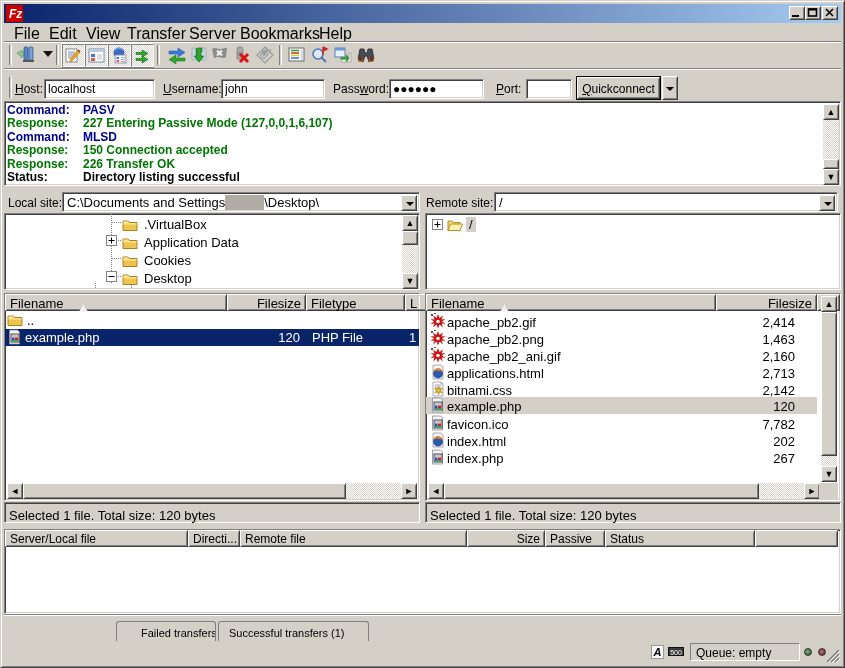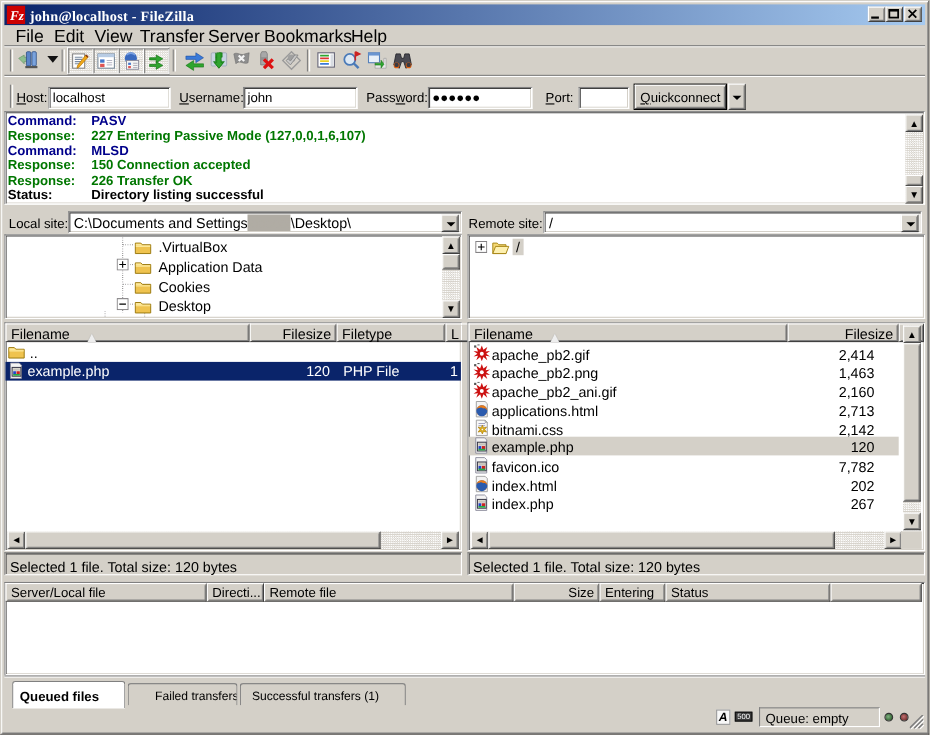--- a/index.html
+++ b/index.html
@@ -7,21 +7,21 @@
 body { font-family:"Liberation Sans", sans-serif; font-size:11px; background:#D4D0C8; position:relative; -webkit-font-smoothing:antialiased; }
 .win { position:absolute; left:0; top:0; width:845px; height:668px; background:#D4D0C8;
   border:1px solid; border-color:#D4D0C8 #404040 #404040 #D4D0C8;
   box-shadow: inset 1px 1px 0 #fff, inset -1px -1px 0 #808080; }
 .sunken { border:1px solid; border-color:#808080 #fff #fff #808080; box-shadow: inset 1px 1px 0 #404040, inset -1px -1px 0 #D4D0C8; }
 .sunken2 { border:1px solid; border-color:#808080 #fff #fff #808080; }
 .raised { border:1px solid; border-color:#fff #404040 #404040 #fff; box-shadow: inset 1px 1px 0 #D4D0C8, inset -1px -1px 0 #808080; }
 .field { background:#fff; border:1px solid; border-color:#808080 #fff #fff #808080; box-shadow: inset 1px 1px 0 #404040, inset -1px -1px 0 #D4D0C8; }
 
 .title { position:absolute; left:4px; top:4px; width:837px; height:19px;
-  background:linear-gradient(to right,#0A246A,#A6CAF0); color:#fff; font-weight:bold; font-size:12px;font-family:Liberation Serif, serif; }
+  background:linear-gradient(to right,#0A246A,#A6CAF0); color:#fff; font-weight:bold; font-size:12px; }
 .title .icon { position:absolute; left:2px; top:1px; width:17px; height:17px; }
 .title .txt { position:absolute; left:23px; top:3px; letter-spacing:0.2px; font-size:13px; }
 .tbtn { position:absolute; top:2px; width:16px; height:14px; background:#D4D0C8;
   border:1px solid; border-color:#fff #404040 #404040 #fff; box-shadow: inset 1px 1px 0 #D4D0C8, inset -1px -1px 0 #808080; }
 
 .menu { position:absolute; left:4px; top:23px; width:837px; height:18px; background:#D4D0C8; font-size:16px; color:#000; }
 .menu span { position:absolute; top:2px; }
 
 .toolbar { position:absolute; left:4px; top:41px; width:837px; height:27px; background:#D4D0C8; border-top:1px solid #808080; box-shadow: inset 0 1px 0 #fff; }
 
@@ -115,21 +115,20 @@
   <path d="M3.5 7 L15.5 7 L13 13.5 L1 13.5 Z" fill="#fdf0b0" stroke="#a88818" stroke-width="0.9"></path>
 </g>
 </defs>
 </svg>
 <div class="win"></div>
 <div class="title">
   <svg class="icon" width="17" height="17">
       <rect x="0" y="0" width="17" height="17" fill="#CC0000"></rect>
       <text x="3" y="13" fill="#fff" font-size="12" font-weight="bold" font-style="italic">Fz</text>
     </svg>
-  <span class="txt">john@localhost - FileZilla</span>
   <div class="tbtn" style="right:36px"><svg width="14" height="12">
         <rect x="2" y="8" width="7" height="2" fill="#000"></rect>
       </svg></div>
   <div class="tbtn" style="right:20px"><svg width="14" height="12">
         <rect x="2.5" y="2" width="8" height="7" fill="none" stroke="#000" stroke-width="1.6"></rect>
         <rect x="2" y="1.5" width="9" height="2" fill="#000"></rect>
       </svg></div>
   <div class="tbtn" style="right:3px"><svg width="14" height="12">
         <path d="M3 2 L10 9 M10 2 L3 9" stroke="#000" stroke-width="1.6"></path>
       </svg></div>
@@ -461,28 +460,27 @@
 
 <div class="statusline sunken" style="left:4px; top:502px; width:416px; height:21px; padding:5px 0 0 4px">Selected 1 file. Total size: 120 bytes</div>
 <div class="statusline sunken" style="left:425px; top:502px; width:416px; height:21px; padding:5px 0 0 4px">Selected 1 file. Total size: 120 bytes</div>
 
 <div class="sunken" style="position:absolute; left:4px; top:529px; width:837px; height:85px; background:#fff">
   <div class="lhead" style="right:2px; font-size:12px">
     <div class="hcell" style="left:0; width:183px">Server/Local file</div>
     <div class="hcell" style="left:183px; width:52px">Directi...</div>
     <div class="hcell" style="left:235px; width:227px">Remote file</div>
     <div class="hcell" style="left:462px; width:78px; text-align:right">Size</div>
-    <div class="hcell" style="left:540px; width:60px">Entering</div>
+    <div class="hcell" style="left:540px; width:60px">Passive</div>
     <div class="hcell" style="left:600px; width:150px">Status</div>
     <div class="hcell" style="left:750px; width:83px"></div>
   </div>
 </div>
 <div style="position:absolute; left:4px; top:614px; width:837px; height:2px; border-top:1px solid #808080; background:#fff"></div>
 <div class="tabs" style="left:4px; top:616px; width:837px; height:28px">
-  <div class="tab" style="left:7px; width:103px; top:3px; height:25px; background:#fff; font-weight:bold; z-index:2; font-size:12px; padding-top:6px; padding-left:6px">Queued files</div>
   <div class="tab" style="left:112px; width:100px; top:5px; height:23px; font-size:11px; padding-top:5px; padding-left:24px">Failed transfers</div>
   <div class="tab" style="left:214px; width:151px; top:5px; height:23px; font-size:11px; padding-top:5px; padding-left:10px">Successful transfers (1)</div>
 </div>
 <div class="statusbar">
   <div style="position:absolute; right:177px; top:4px; width:13px; height:14px; background:#f8f8f8; border:1px solid #999; text-align:center; font-size:11px; line-height:13px"><b style="font-style:italic">A</b></div>
   <div style="position:absolute; right:157px; top:6px; width:16px; height:9px; background:#3a3a3a; color:#fff; font-size:7px; text-align:center; line-height:9px; border:1px solid #111">500</div>
   <div class="sunken2" style="position:absolute; right:41px; top:2px; width:110px; height:18px; padding:2px 5px; font-size:12px">Queue: empty</div>
   <div style="position:absolute; right:29px; top:7px; width:8px; height:8px; border-radius:50%; border:1px solid #333; background:radial-gradient(circle at 2.5px 2.5px,#7fb07f,#1a4a1a)"></div>
   <div style="position:absolute; right:15px; top:7px; width:8px; height:8px; border-radius:50%; border:1px solid #333; background:radial-gradient(circle at 2.5px 2.5px,#c07070,#5a1a1a)"></div>
   <svg style="position:absolute; right:1px; bottom:1px" width="13" height="13">

